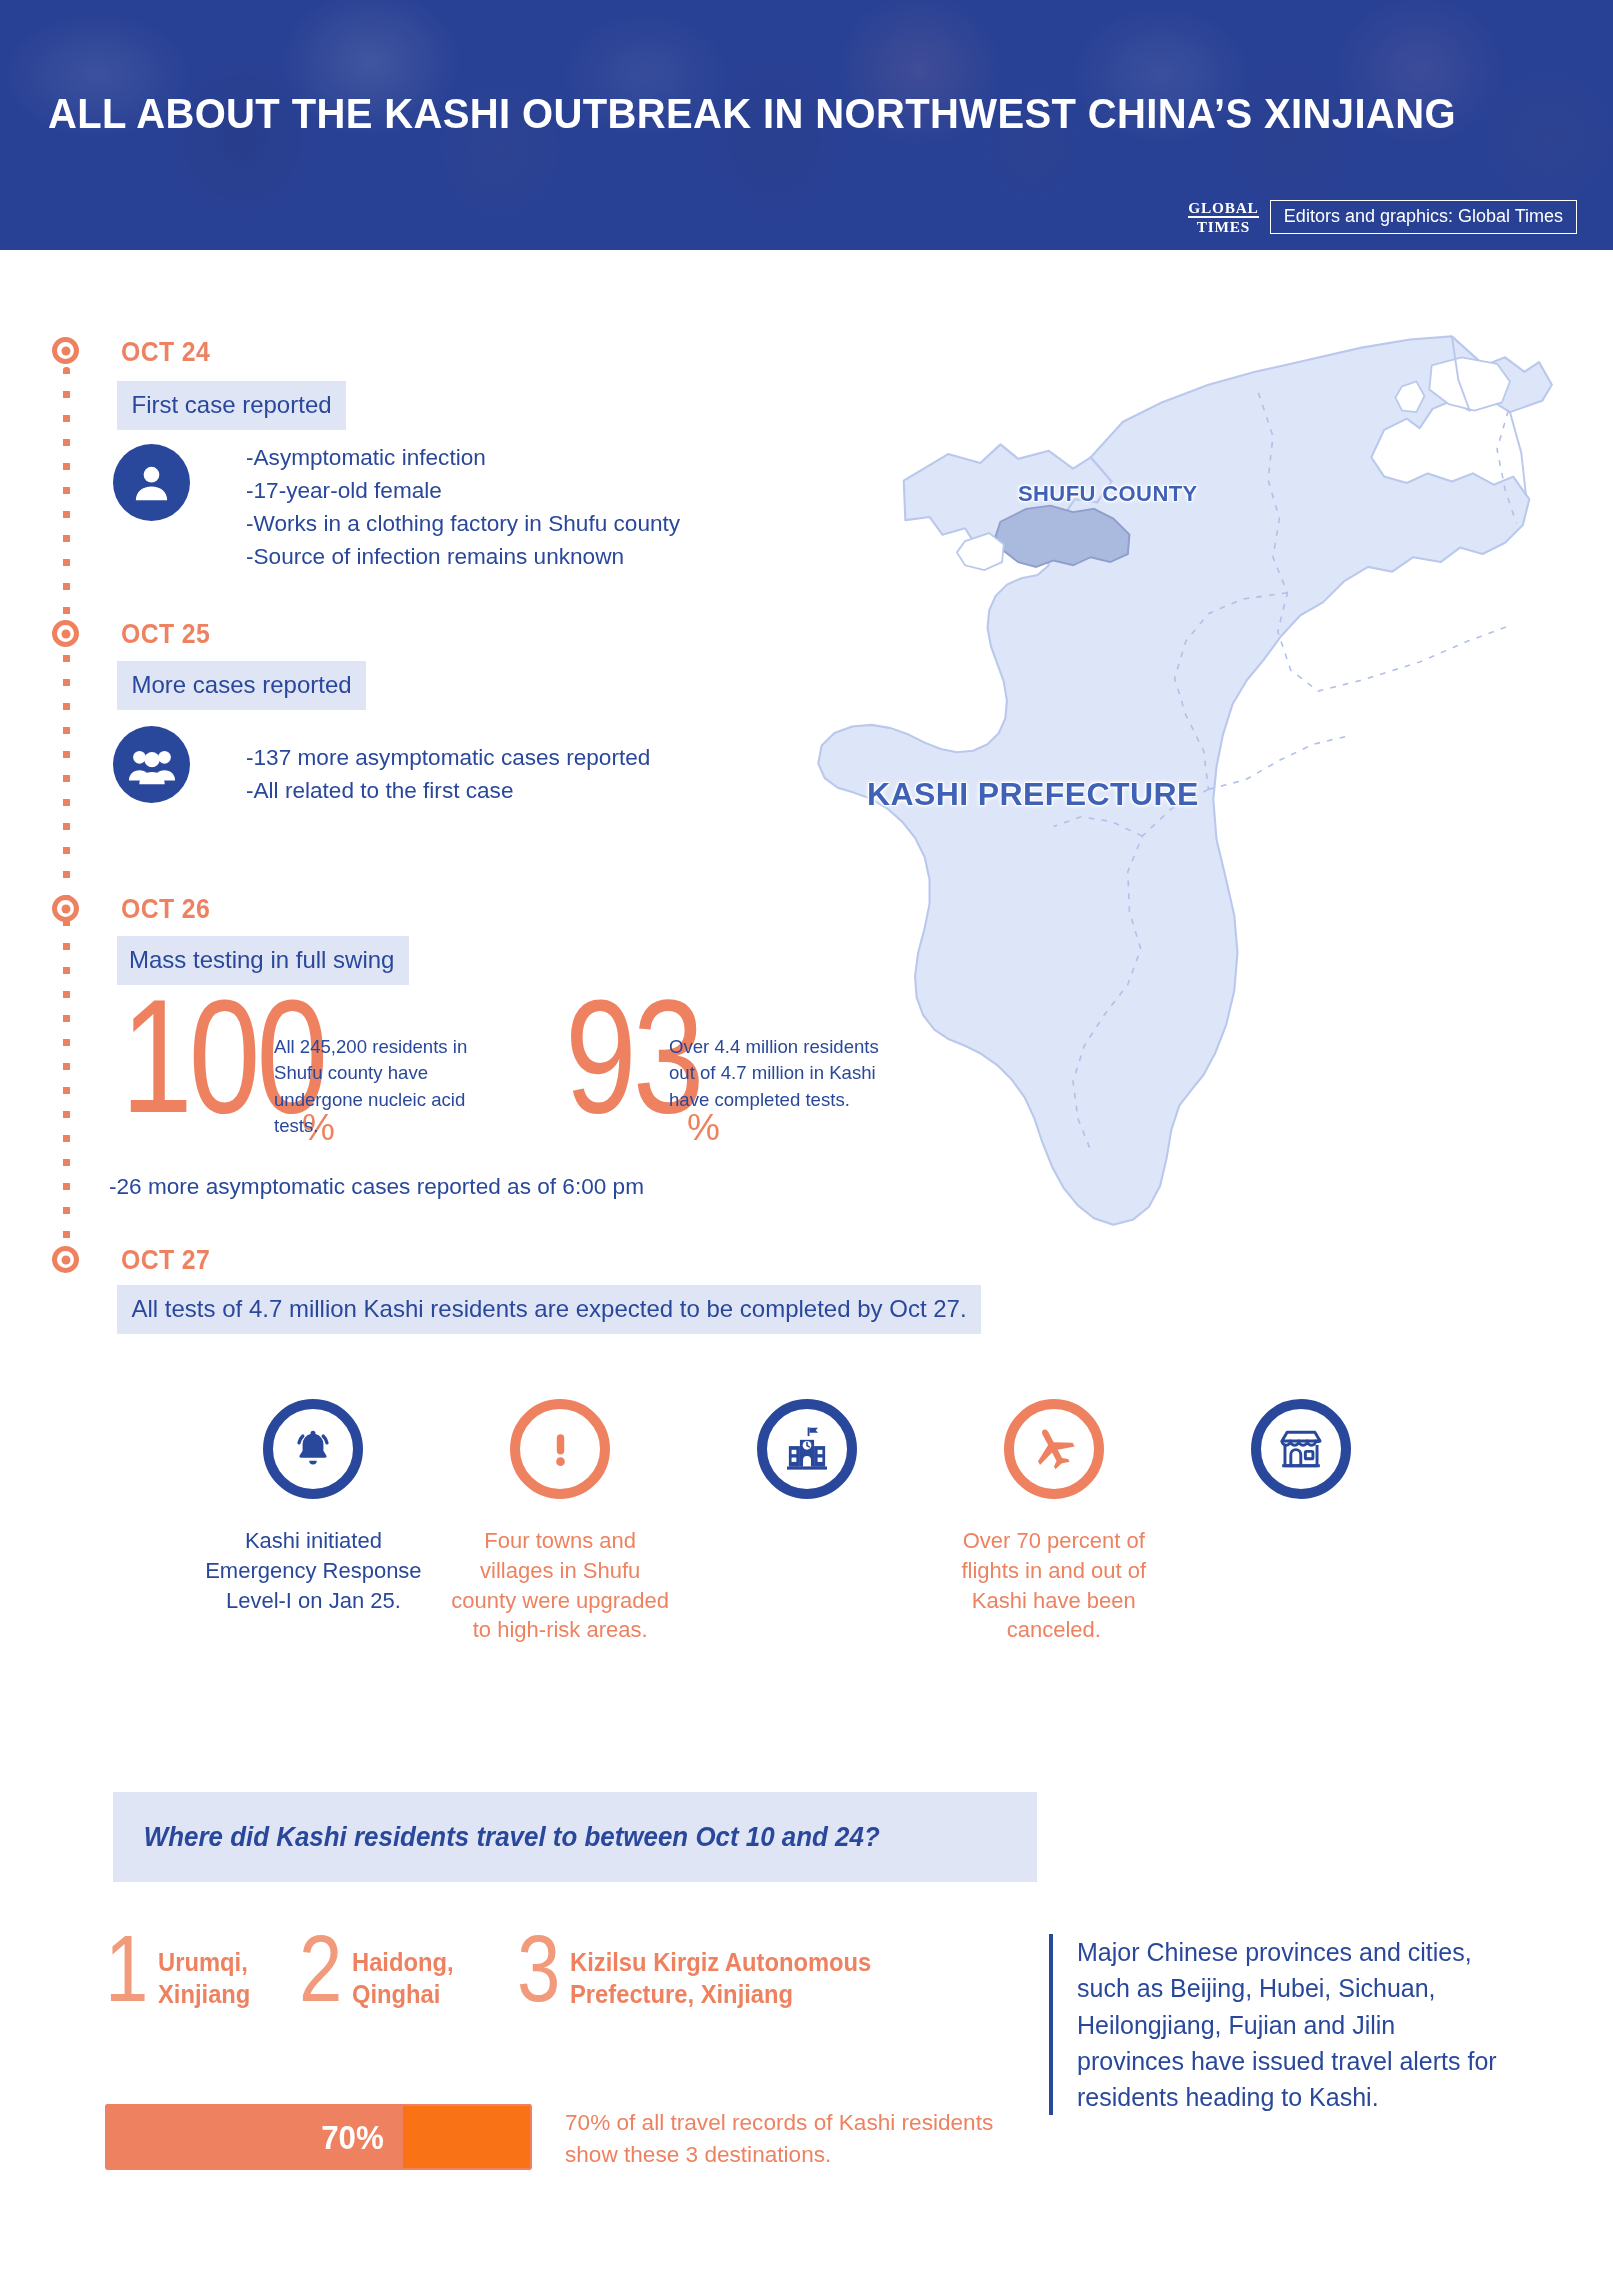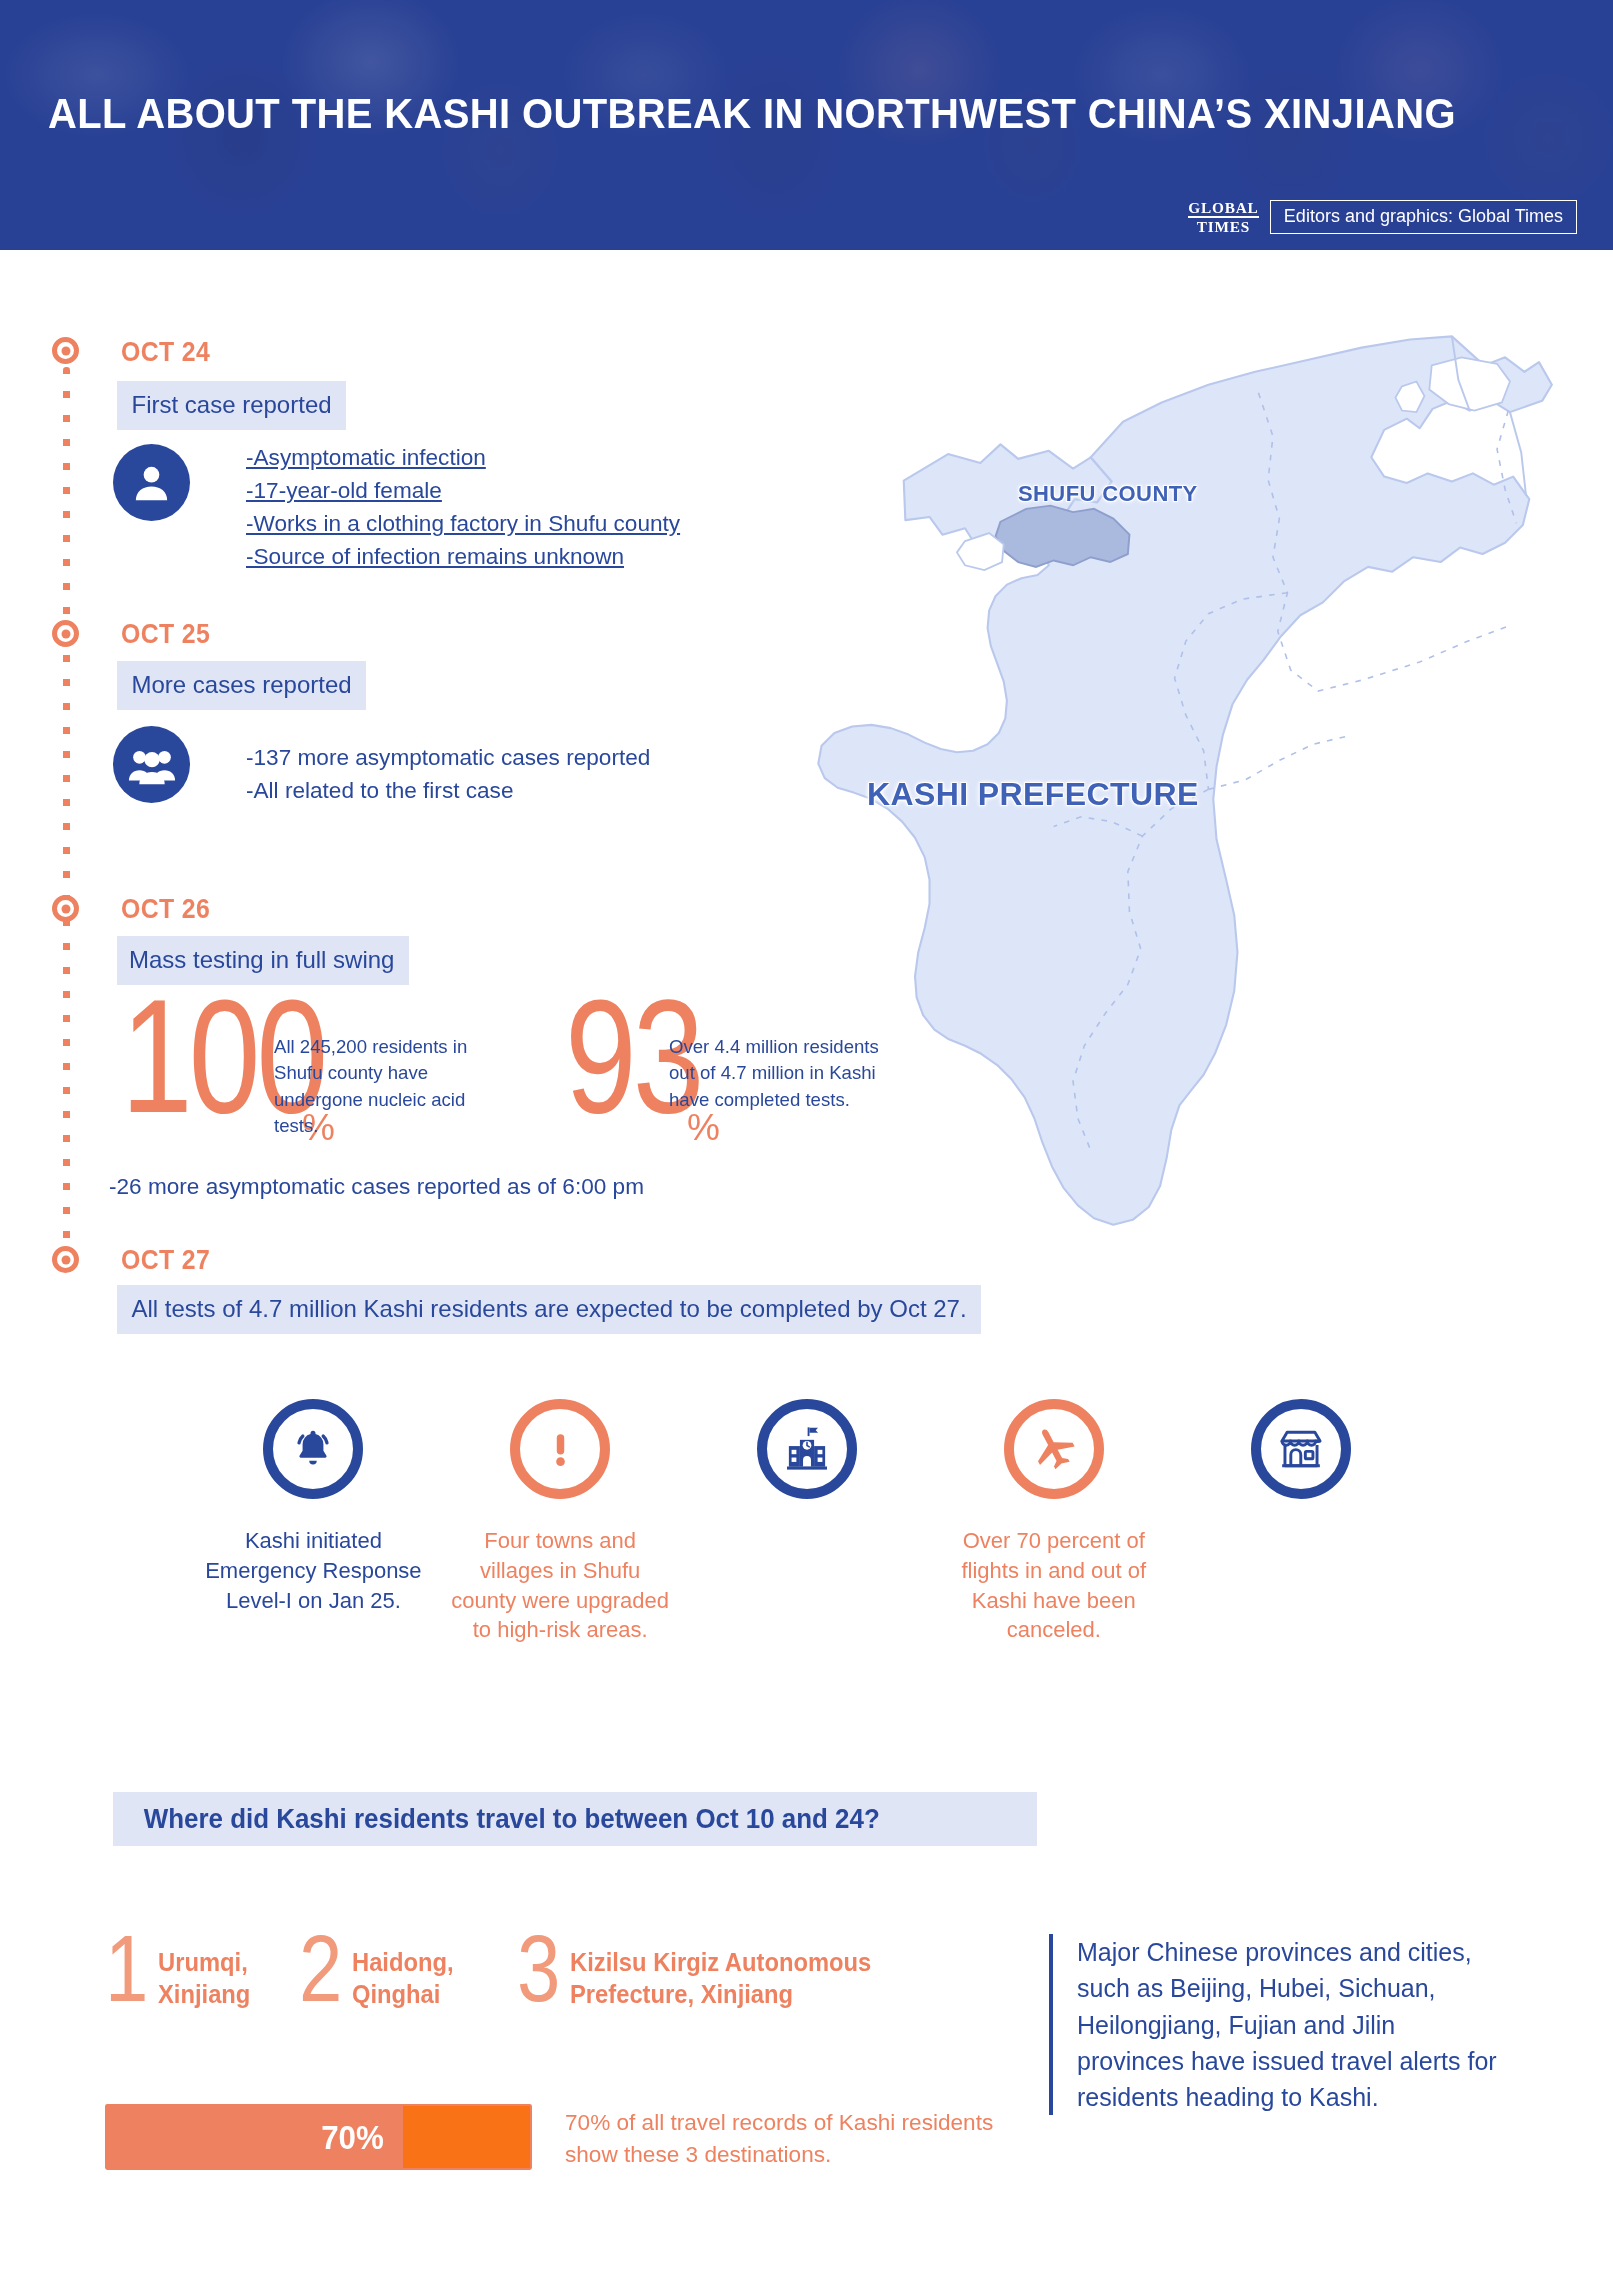--- a/index.html
+++ b/index.html
@@ -132,22 +132,22 @@
   }
   .card-ring.orange{border-color:var(--orange);}
   .card-text{
     margin-top:27.4px;text-align:center;font-size:22px;line-height:1.35;
     color:var(--navy);width:223px;
   }
   .card-text.orange{color:var(--orange);}
 
   
   .travel-chip{
-    position:absolute;left:113px;top:1792px;width:924px;height:54px;
-    background:var(--chip);display:flex;align-items:center;
+    position:absolute;left:113px;top:1792px;width:924px;height:90px;
+    background:var(--chip);display:flex;align-items:center;font-style:italic;
   }
   .travel-chip span{
     color:var(--navy);font-weight:bold;font-size:27px;padding-left:32px;
     transform:scaleX(.96);transform-origin:left center;
   }
   .rank-row{position:absolute;left:105px;top:1928px;display:flex;align-items:flex-start;}
   .rank{display:flex;align-items:flex-start;}
   .rank-num{
     color:var(--orange-light);font-size:95px;font-weight:300;line-height:.85;
     transform:scaleX(.82);transform-origin:left top;
@@ -202,21 +202,21 @@
 
 <div class="tl-marker" style="left:52px;top:337px;"></div>
 <div class="tl-date" style="left:121px;top:337px;">OCT 24</div>
 <div class="chip" style="left:117px;top:381px;">First case reported</div>
 <div class="circ-icon" style="left:113px;top:444px;width:77px;height:77px;">
   <svg width="47" height="47" viewBox="0 0 24 24" fill="#ffffff" aria-hidden="true">
     <circle cx="12" cy="8" r="4"></circle>
     <path d="M4 21c0-4.4 3.6-7 8-7s8 2.6 8 7z"></path>
   </svg>
 </div>
-<div class="bullets" style="left:246px;top:442px;white-space:pre-line;text-decoration:underline;">-Asymptomatic infection
+<div class="bullets" style="left:246px;top:442px;white-space:pre-line;">-Asymptomatic infection
 -17-year-old female
 -Works in a clothing factory in Shufu county
 -Source of infection remains unknown</div>
 
 <div class="tl-marker" style="left:52px;top:620px;"></div>
 <div class="tl-date" style="left:121px;top:619px;">OCT 25</div>
 <div class="chip" style="left:117px;top:661px;">More cases reported</div>
 <div class="circ-icon" style="left:113px;top:726px;width:77px;height:77px;">
   <svg width="50" height="50" viewBox="0 0 26 22" fill="#ffffff" aria-hidden="true">
     <circle cx="6.5" cy="7" r="3.3"></circle>

